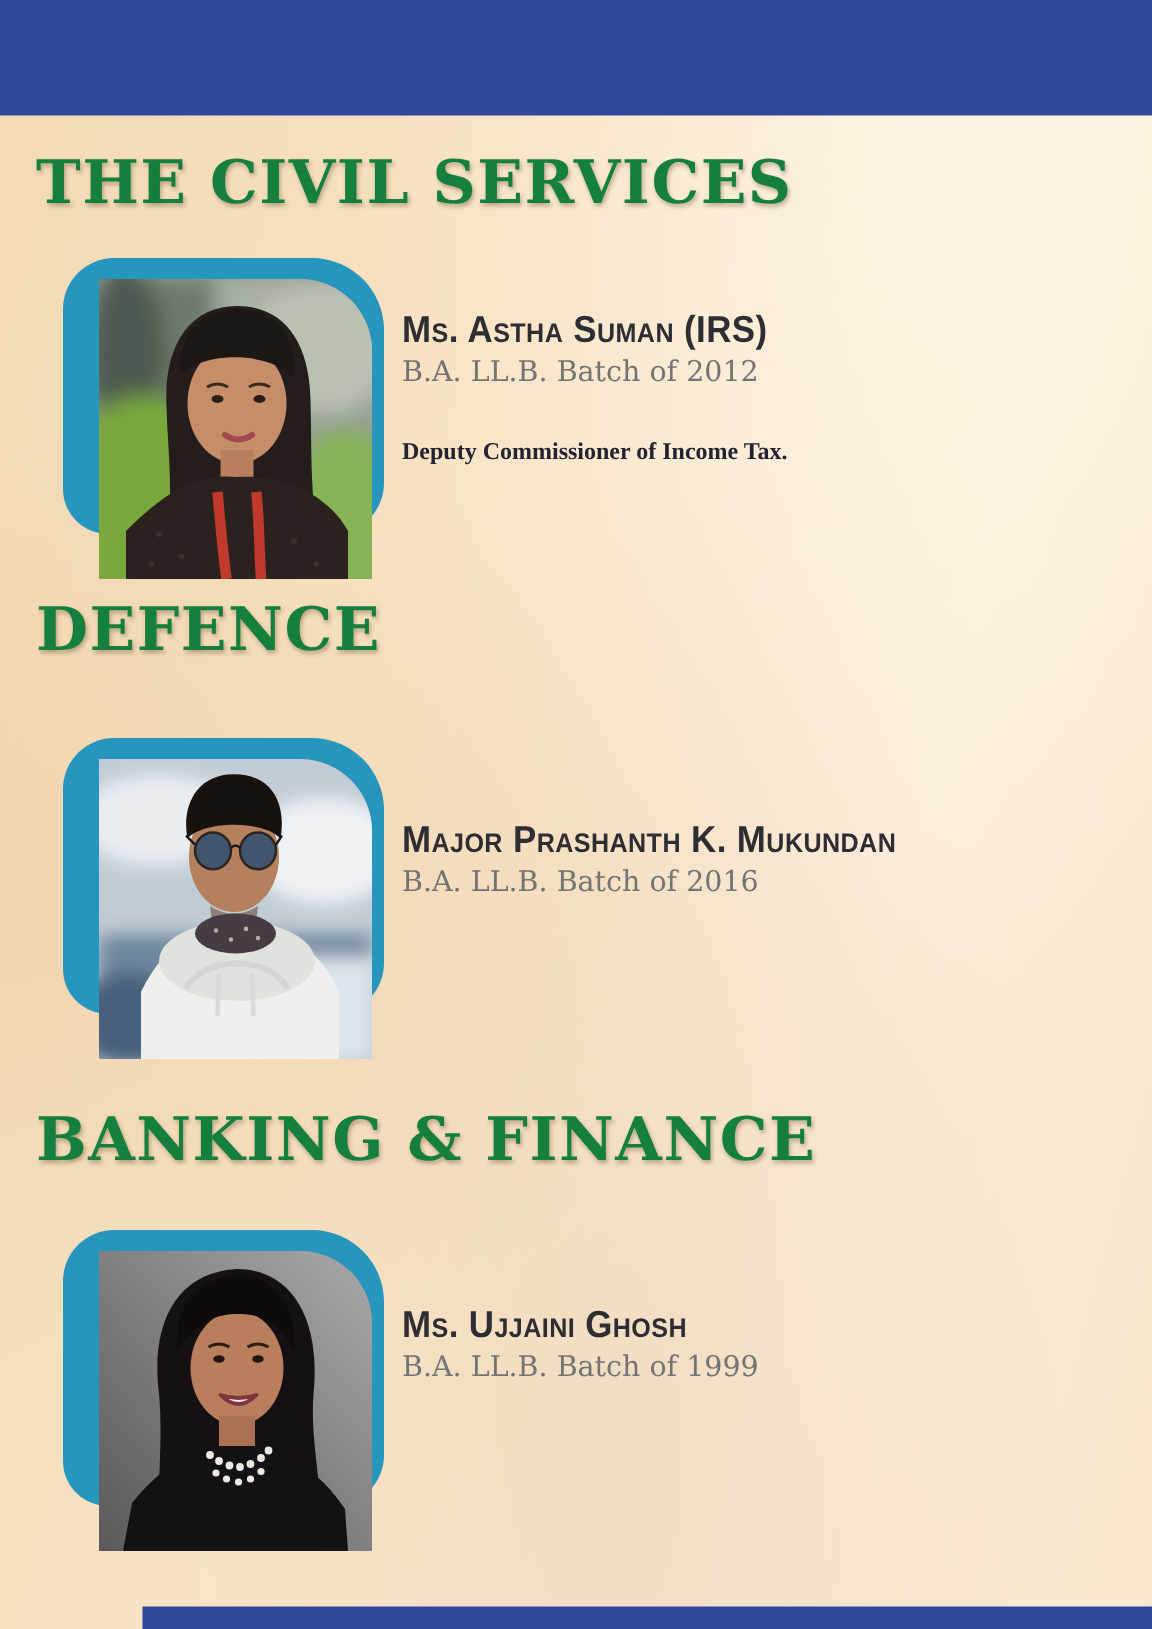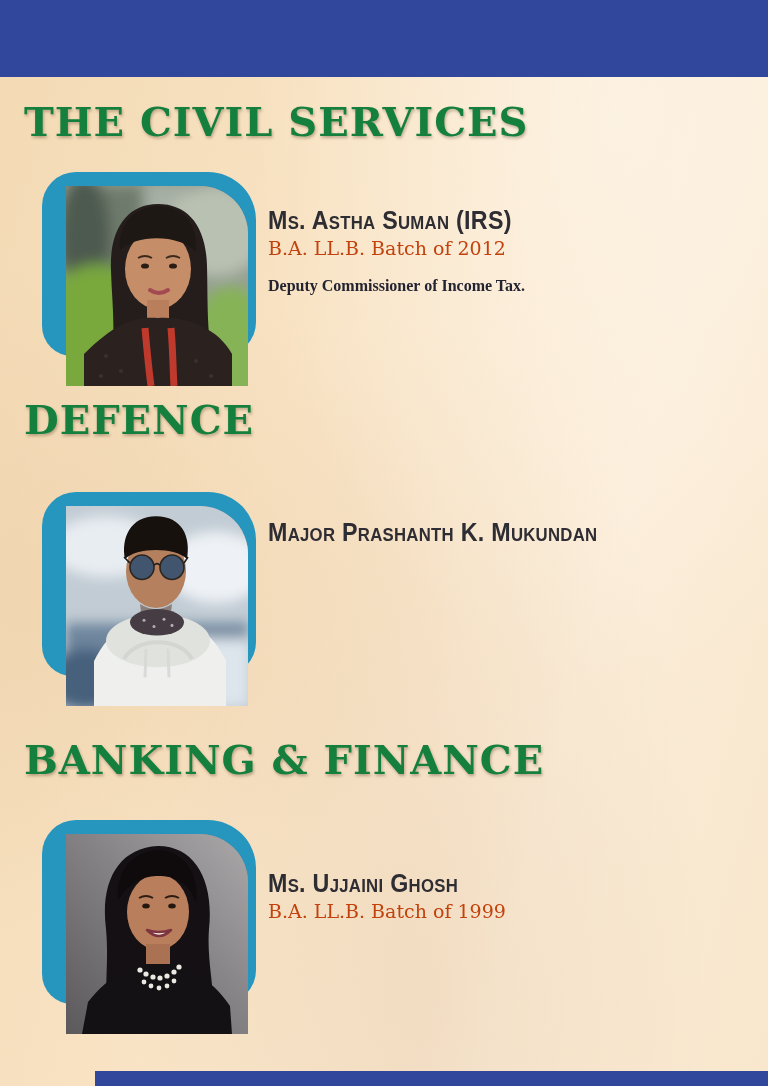--- a/index.html
+++ b/index.html
@@ -23,24 +23,24 @@
   .media{position:absolute;left:42px;width:216px;height:214px;}
   .accent{position:absolute;left:0;top:0;width:214px;height:184px;background:#2696BE;border-radius:34px 48px 34px 30px;}
   .photo{position:absolute;left:24px;top:14px;width:182px;height:200px;border-radius:0 48px 0 0;overflow:hidden;background:#888;}
   .photo svg{display:block;width:100%;height:100%;}
   .entry-text{position:absolute;left:268px;width:480px;}
   .name{
     font-family:"Liberation Sans",sans-serif;font-weight:bold;font-variant:small-caps;
     font-size:25px;line-height:28px;color:#2E2D33;letter-spacing:.3px;
     transform:scaleX(.93);transform-origin:left center;white-space:nowrap;
   }
-  .batch{font-family:"DejaVu Serif",serif;font-size:19px;line-height:24px;color:#c2410c;margin-top:2px;}
+  .batch{font-family:"DejaVu Serif",serif;font-size:19px;line-height:24px;color:#737373;margin-top:2px;}
   .role{
     font-family:"Liberation Serif",serif;font-weight:bold;font-size:16px;line-height:22px;
-    color:#232331;margin-top:15px;width:470px;
+    color:#232331;margin-top:31px;width:470px;
   }
   .role.nowrap{white-space:nowrap;}
   .role.justify{text-align:justify;width:462px;line-height:37px;margin-top:8px;}
 </style>
 </head>
 <body>
 
 <div class="topbar"></div>
 
 <div class="heading" style="top:98px;">THE CIVIL SERVICES</div>
@@ -126,22 +126,23 @@
         <circle cx="78" cy="112" r="1.5"></circle>
           <circle cx="88" cy="118" r="1.5"></circle>
           <circle cx="98" cy="111" r="1.5"></circle>
           <circle cx="106" cy="117" r="1.5"></circle>
       </g>
       <path d="M80,140 L79,168 M102,140 L103,168" stroke="#d8dad6" stroke-width="3"></path>
     </svg>
   </div>
 </div>
 
-<div class="entry-text" style="top:518px;">
+<div class="entry-text" style="top:546px;">
   <div class="name">Major Prashanth K. Mukundan</div>
+  <div class="batch">B.A. LL.B. Batch of 2016</div>
 </div>
 
 <div class="heading" style="top:736px;">BANKING &amp; FINANCE</div>
 
 <div class="media" style="top:820px;">
   <div class="accent"></div>
   <div class="photo">
     <svg viewBox="0 0 182 200" preserveAspectRatio="none" aria-hidden="true">
       <defs>
         <linearGradient id="g3" x1="0" y1="1" x2="1" y2="0">

